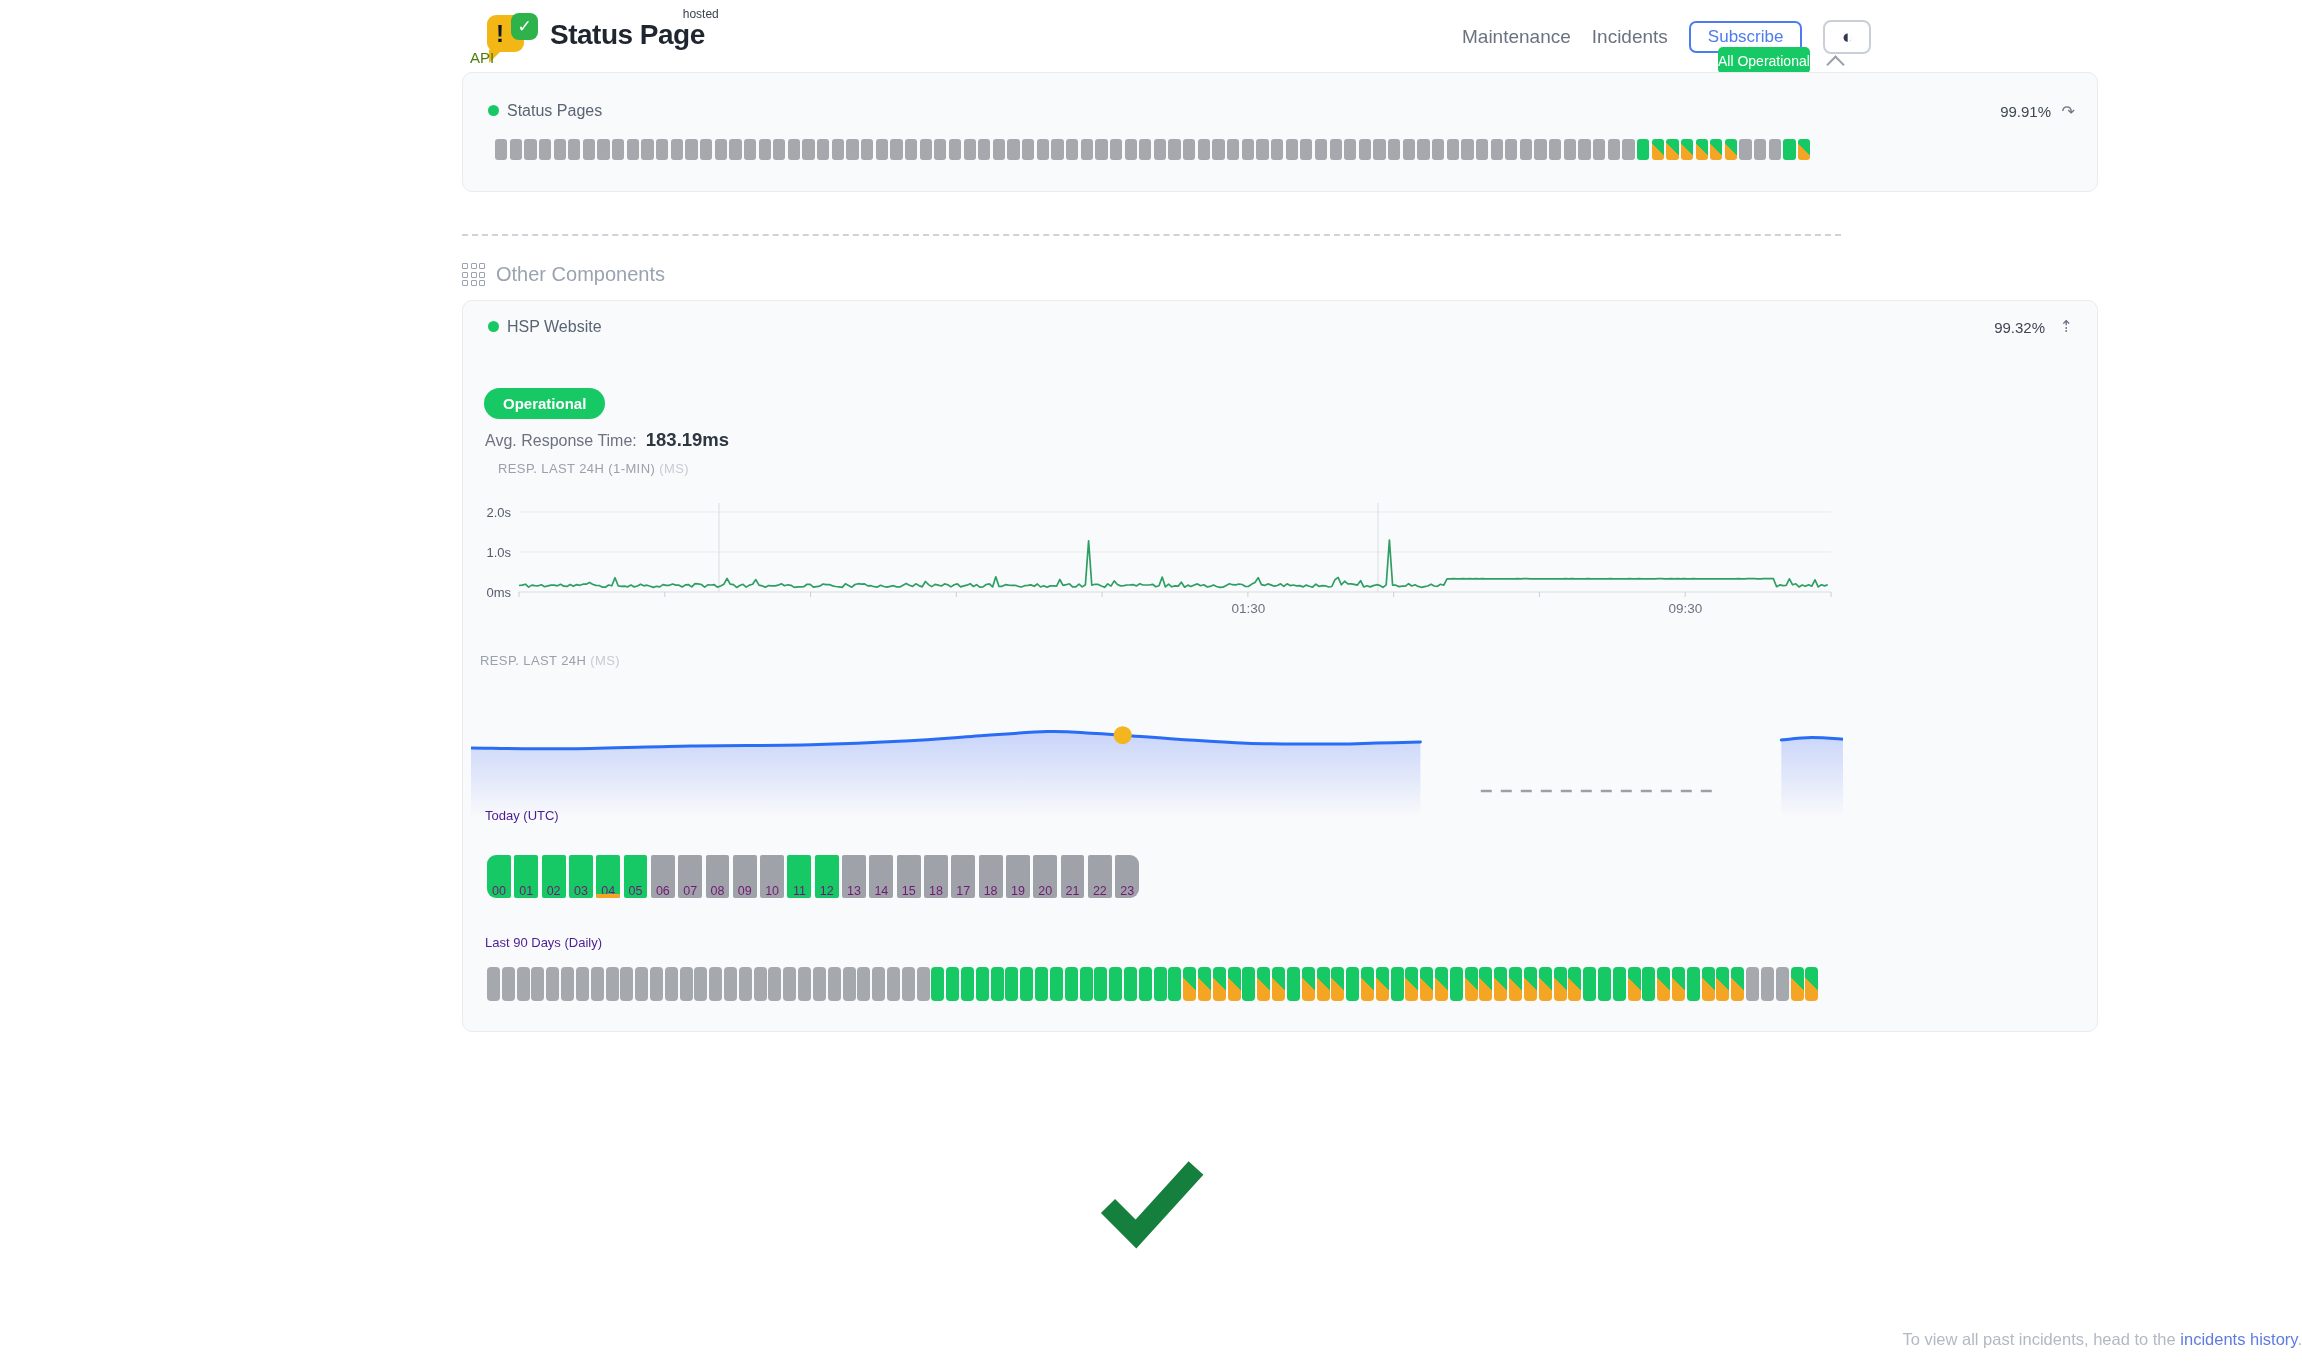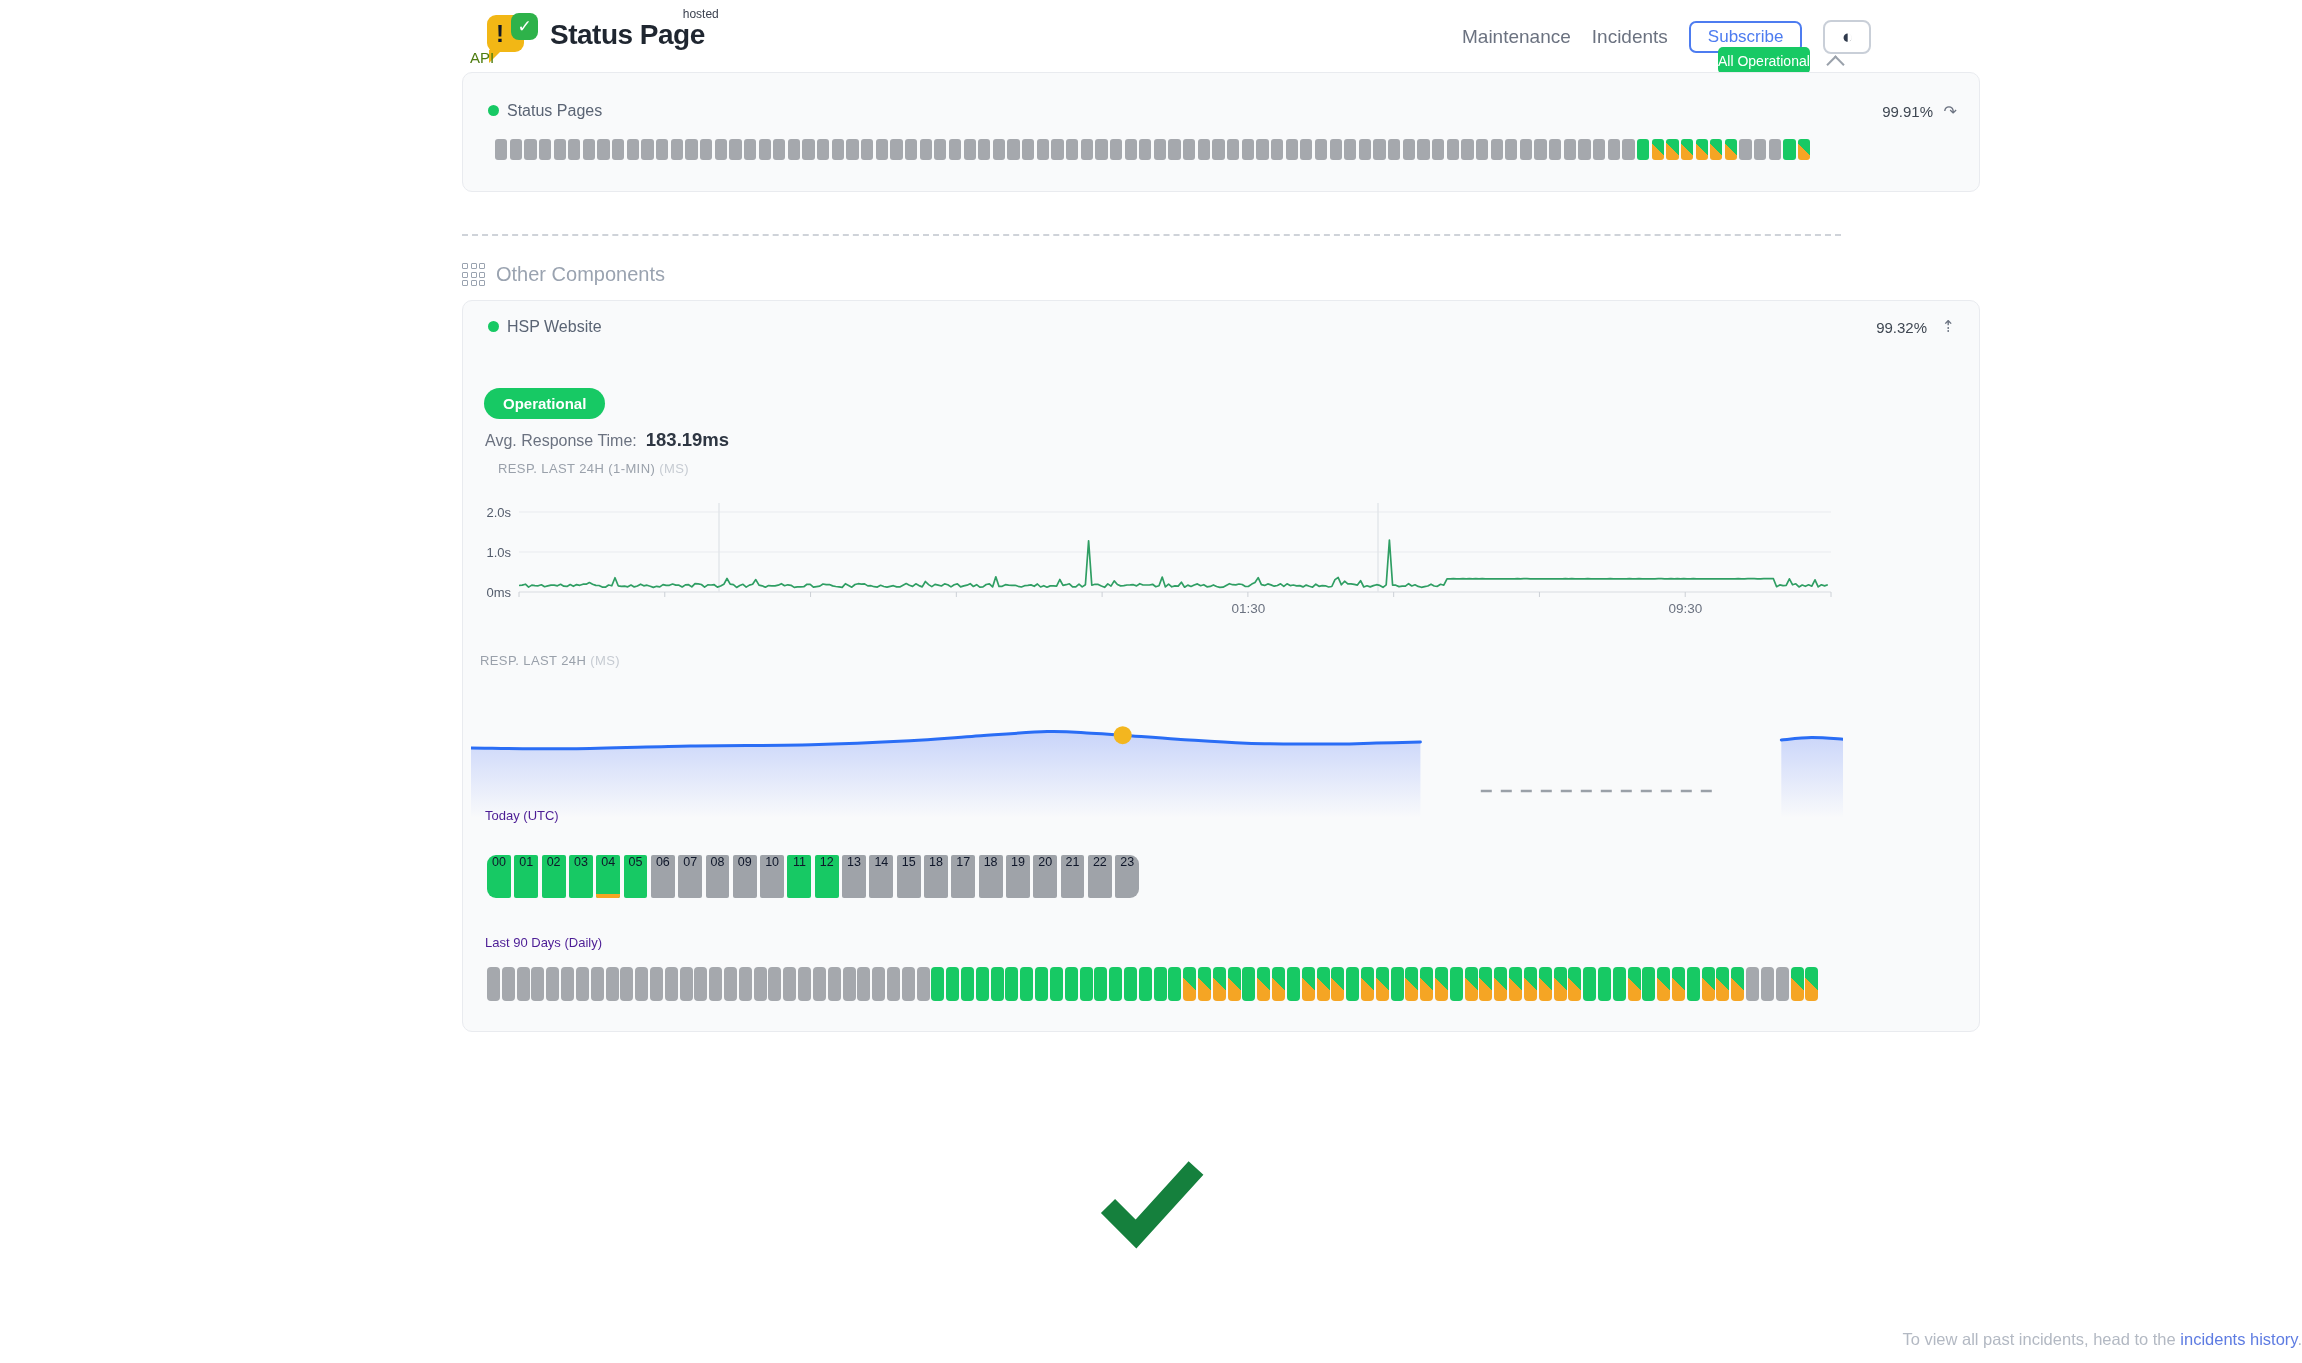--- a/index.html
+++ b/index.html
@@ -24,21 +24,21 @@
                  color:#4d7cf0; font-size:17px; font-family:inherit; cursor:pointer; }
   .theme-btn { width:48px; height:34px; border:2px solid #c9cfd8; border-radius:8px; background:transparent;
                  font-size:19px; color:#2f3a4c; cursor:pointer; line-height:30px; }
   .overall-status { position:absolute; left:1718px; top:47px; height:27px; padding:0 0; background:#17c964;
                  border-radius:5px; color:#fff; font-size:14px; display:flex; align-items:center; cursor:pointer; }
   .chevron-up { position:absolute; left:1829px; top:58px; width:13px; height:13px;
                  border-top:2.5px solid #9aa1ab; border-right:2.5px solid #9aa1ab; transform:rotate(-45deg); cursor:pointer; }
 
   
   .section-label { position:absolute; left:470px; top:49px; font-size:15px; color:#4d7c0f; }
-  .card { position:absolute; left:462px; width:1518px; background:#f9fafb; border:1px solid #e9ebef; border-radius:10px; }
+  .card { position:absolute; left:462px; width:1636px; background:#f9fafb; border:1px solid #e9ebef; border-radius:10px; }
   #api-card { top:72px; height:120px; }
   #hsp-card { top:300px; height:732px; }
 
   .comp-dot { position:absolute; width:11px; height:11px; border-radius:50%; background:#17c964; }
   .comp-name { position:absolute; font-size:16px; color:#5a6474; font-weight:500; }
   .comp-pct  { position:absolute; font-size:15px; color:#3f4752; }
   .icon-small { position:absolute; font-size:16px; color:#6b7280; cursor:pointer; }
 
   .bars-row { position:absolute; display:flex; }
   .bars-row .bar { flex:1; }
@@ -69,22 +69,22 @@
   #c2-caption { left:17px; top:352px; }
   #chart1 { position:absolute; left:16px; top:192px; }
   #chart2 { position:absolute; left:8px;  top:395px; }
   svg text { font-family:"Liberation Sans","DejaVu Sans",sans-serif; }
 
   .block-title { position:absolute; left:22px; font-size:13px; color:#4c1d95; font-weight:500; }
   #today-title { top:507px; }
   #d90-title   { top:634px; }
 
   #hours-row { position:absolute; left:24px; top:554px; width:652px; height:43px; display:flex; gap:3.4px; }
-  .hour-cell { position:relative; flex:1; display:flex; align-items:flex-start; justify-content:center;
-               color:#0f172a; font-size:12.5px; border-radius:2px; overflow:hidden; cursor:pointer; }
+  .hour-cell { position:relative; flex:1; display:flex; align-items:flex-end; justify-content:center;
+               color:#701a75; font-size:12.5px; border-radius:2px; overflow:hidden; cursor:pointer; }
   .hour-up   { background:#17c964; }
   .hour-none { background:#9fa3a9; }
   .hour-cell:first-child { border-radius:9px 2px 2px 9px; }
   .hour-cell:last-child  { border-radius:2px 9px 9px 2px; }
   .hour-marker { position:absolute; left:0; right:0; bottom:0; height:4px; background:#f5a524; }
 
   
   #check-icon { position:absolute; left:1096px; top:1156px; }
   .footer-title { position:absolute; left:0; top:1297px; width:100%; text-align:center;
                   font-size:21px; color:#3b4350; font-weight:500; }

